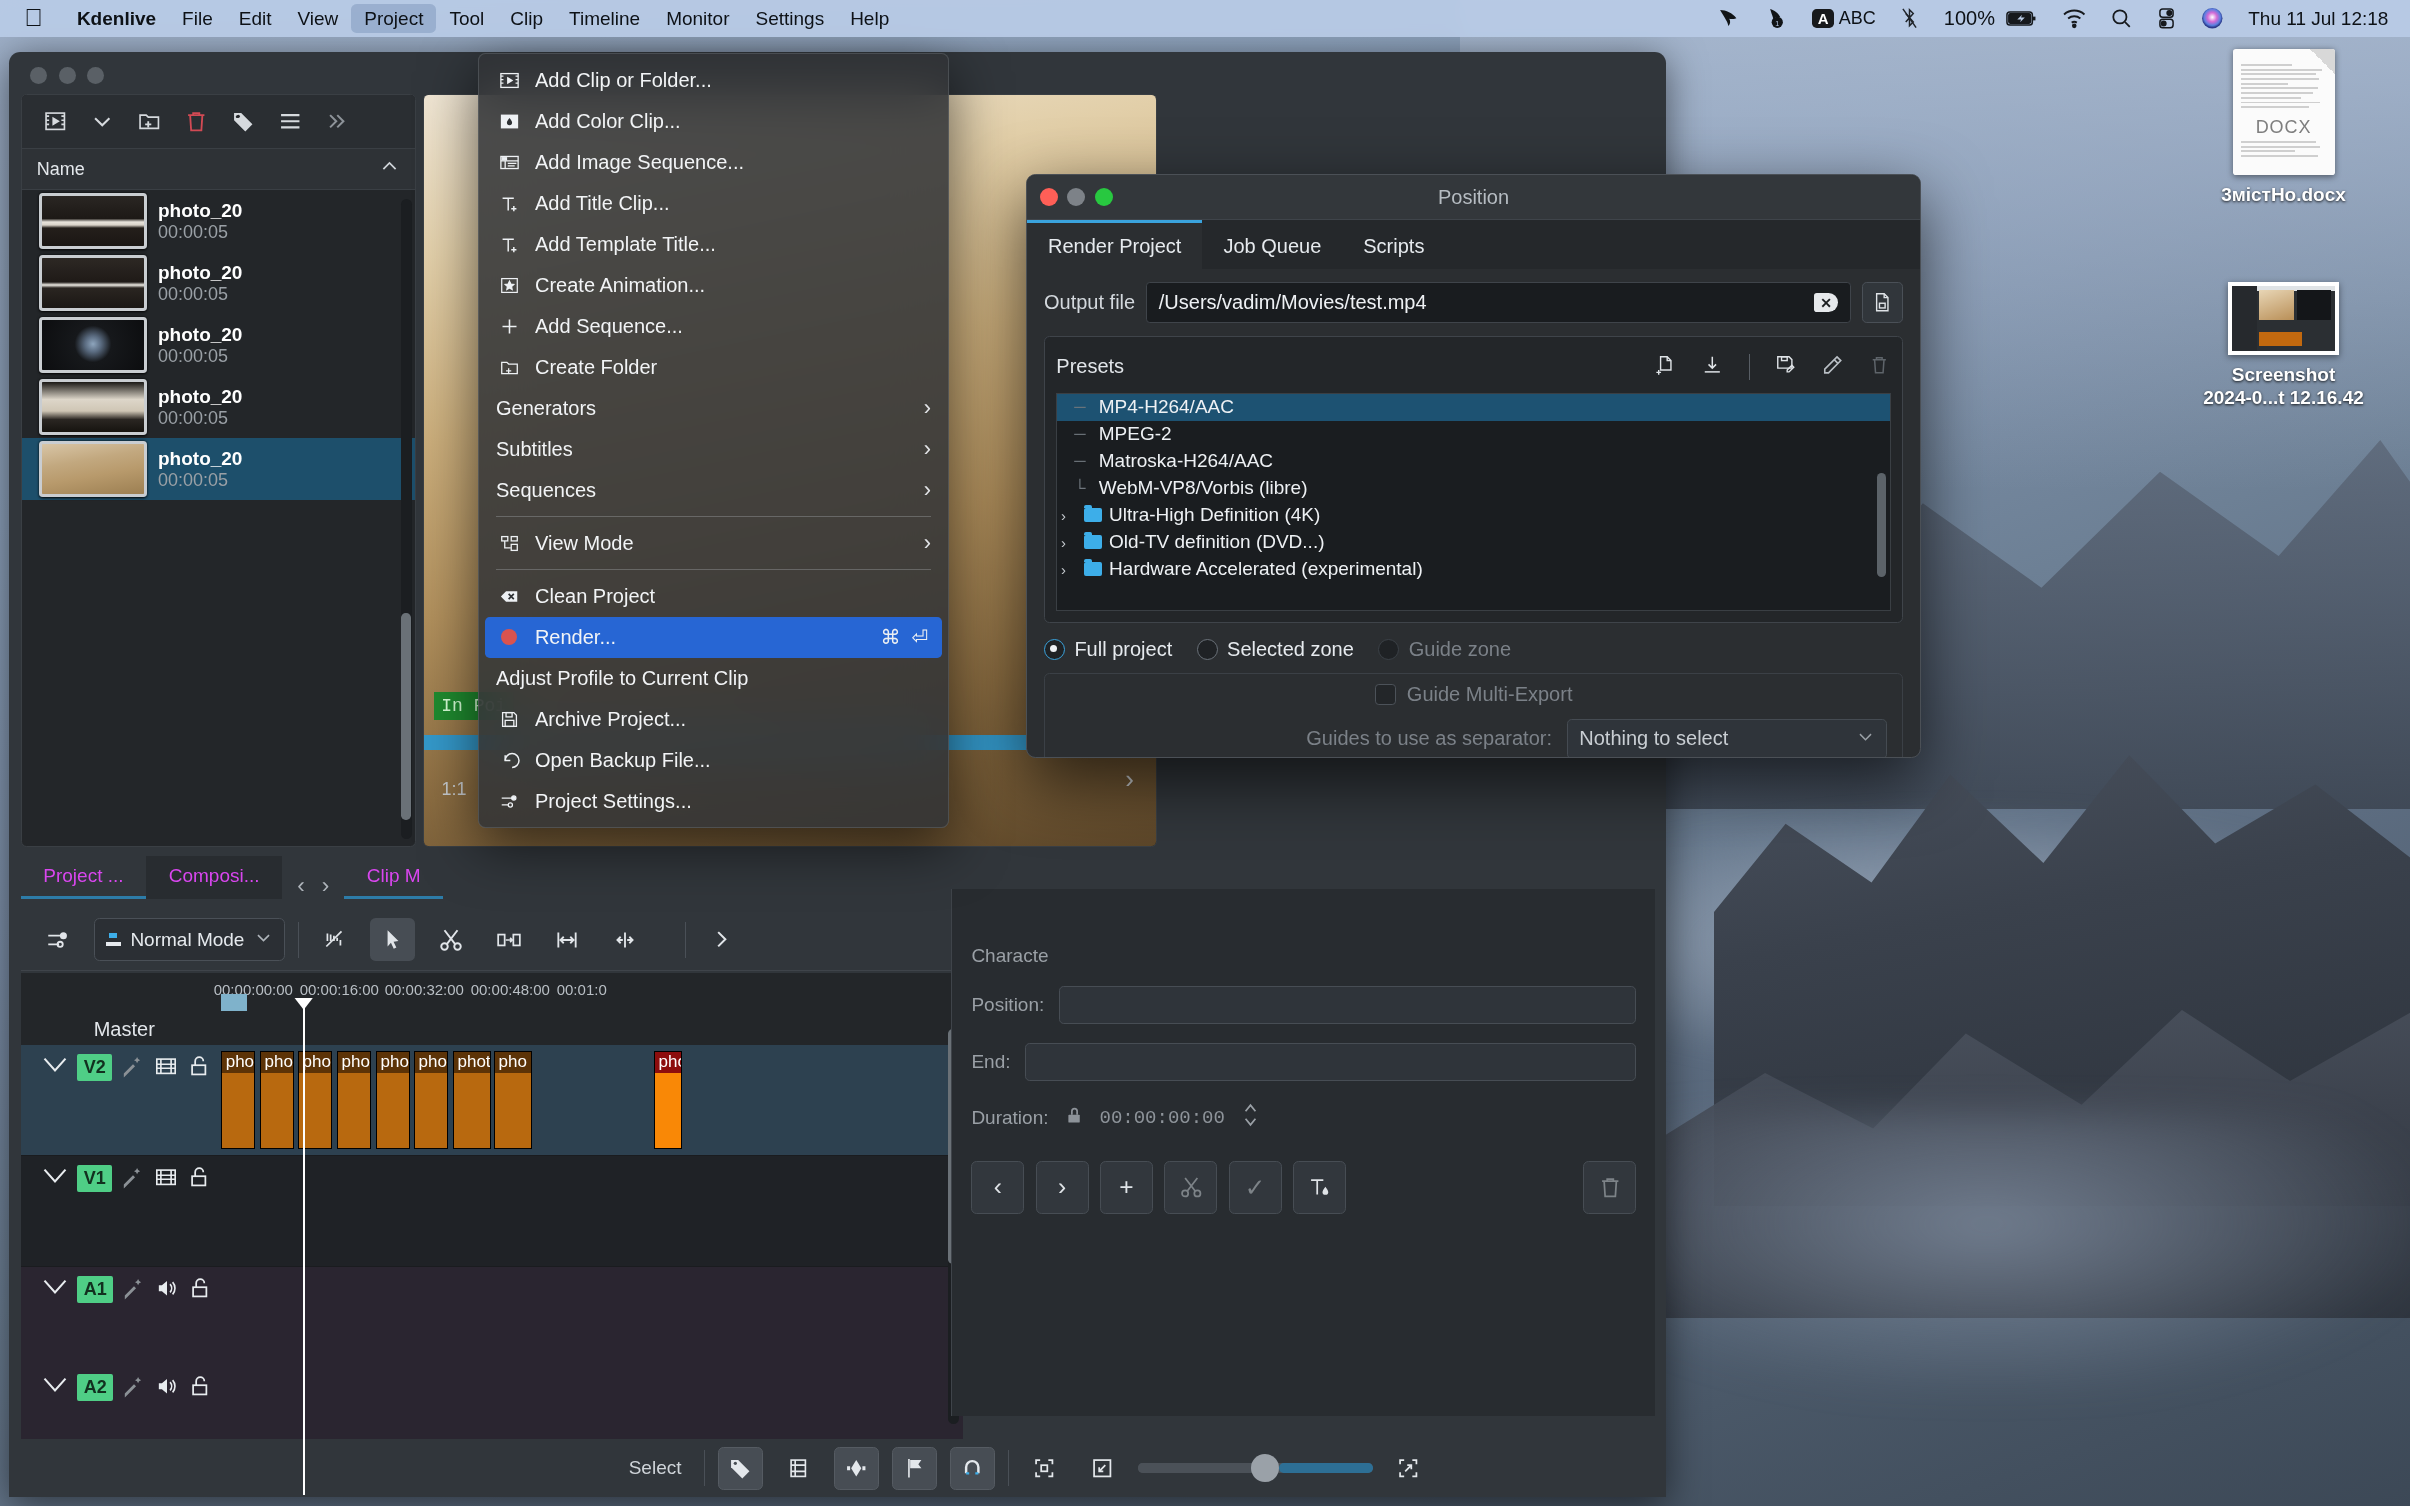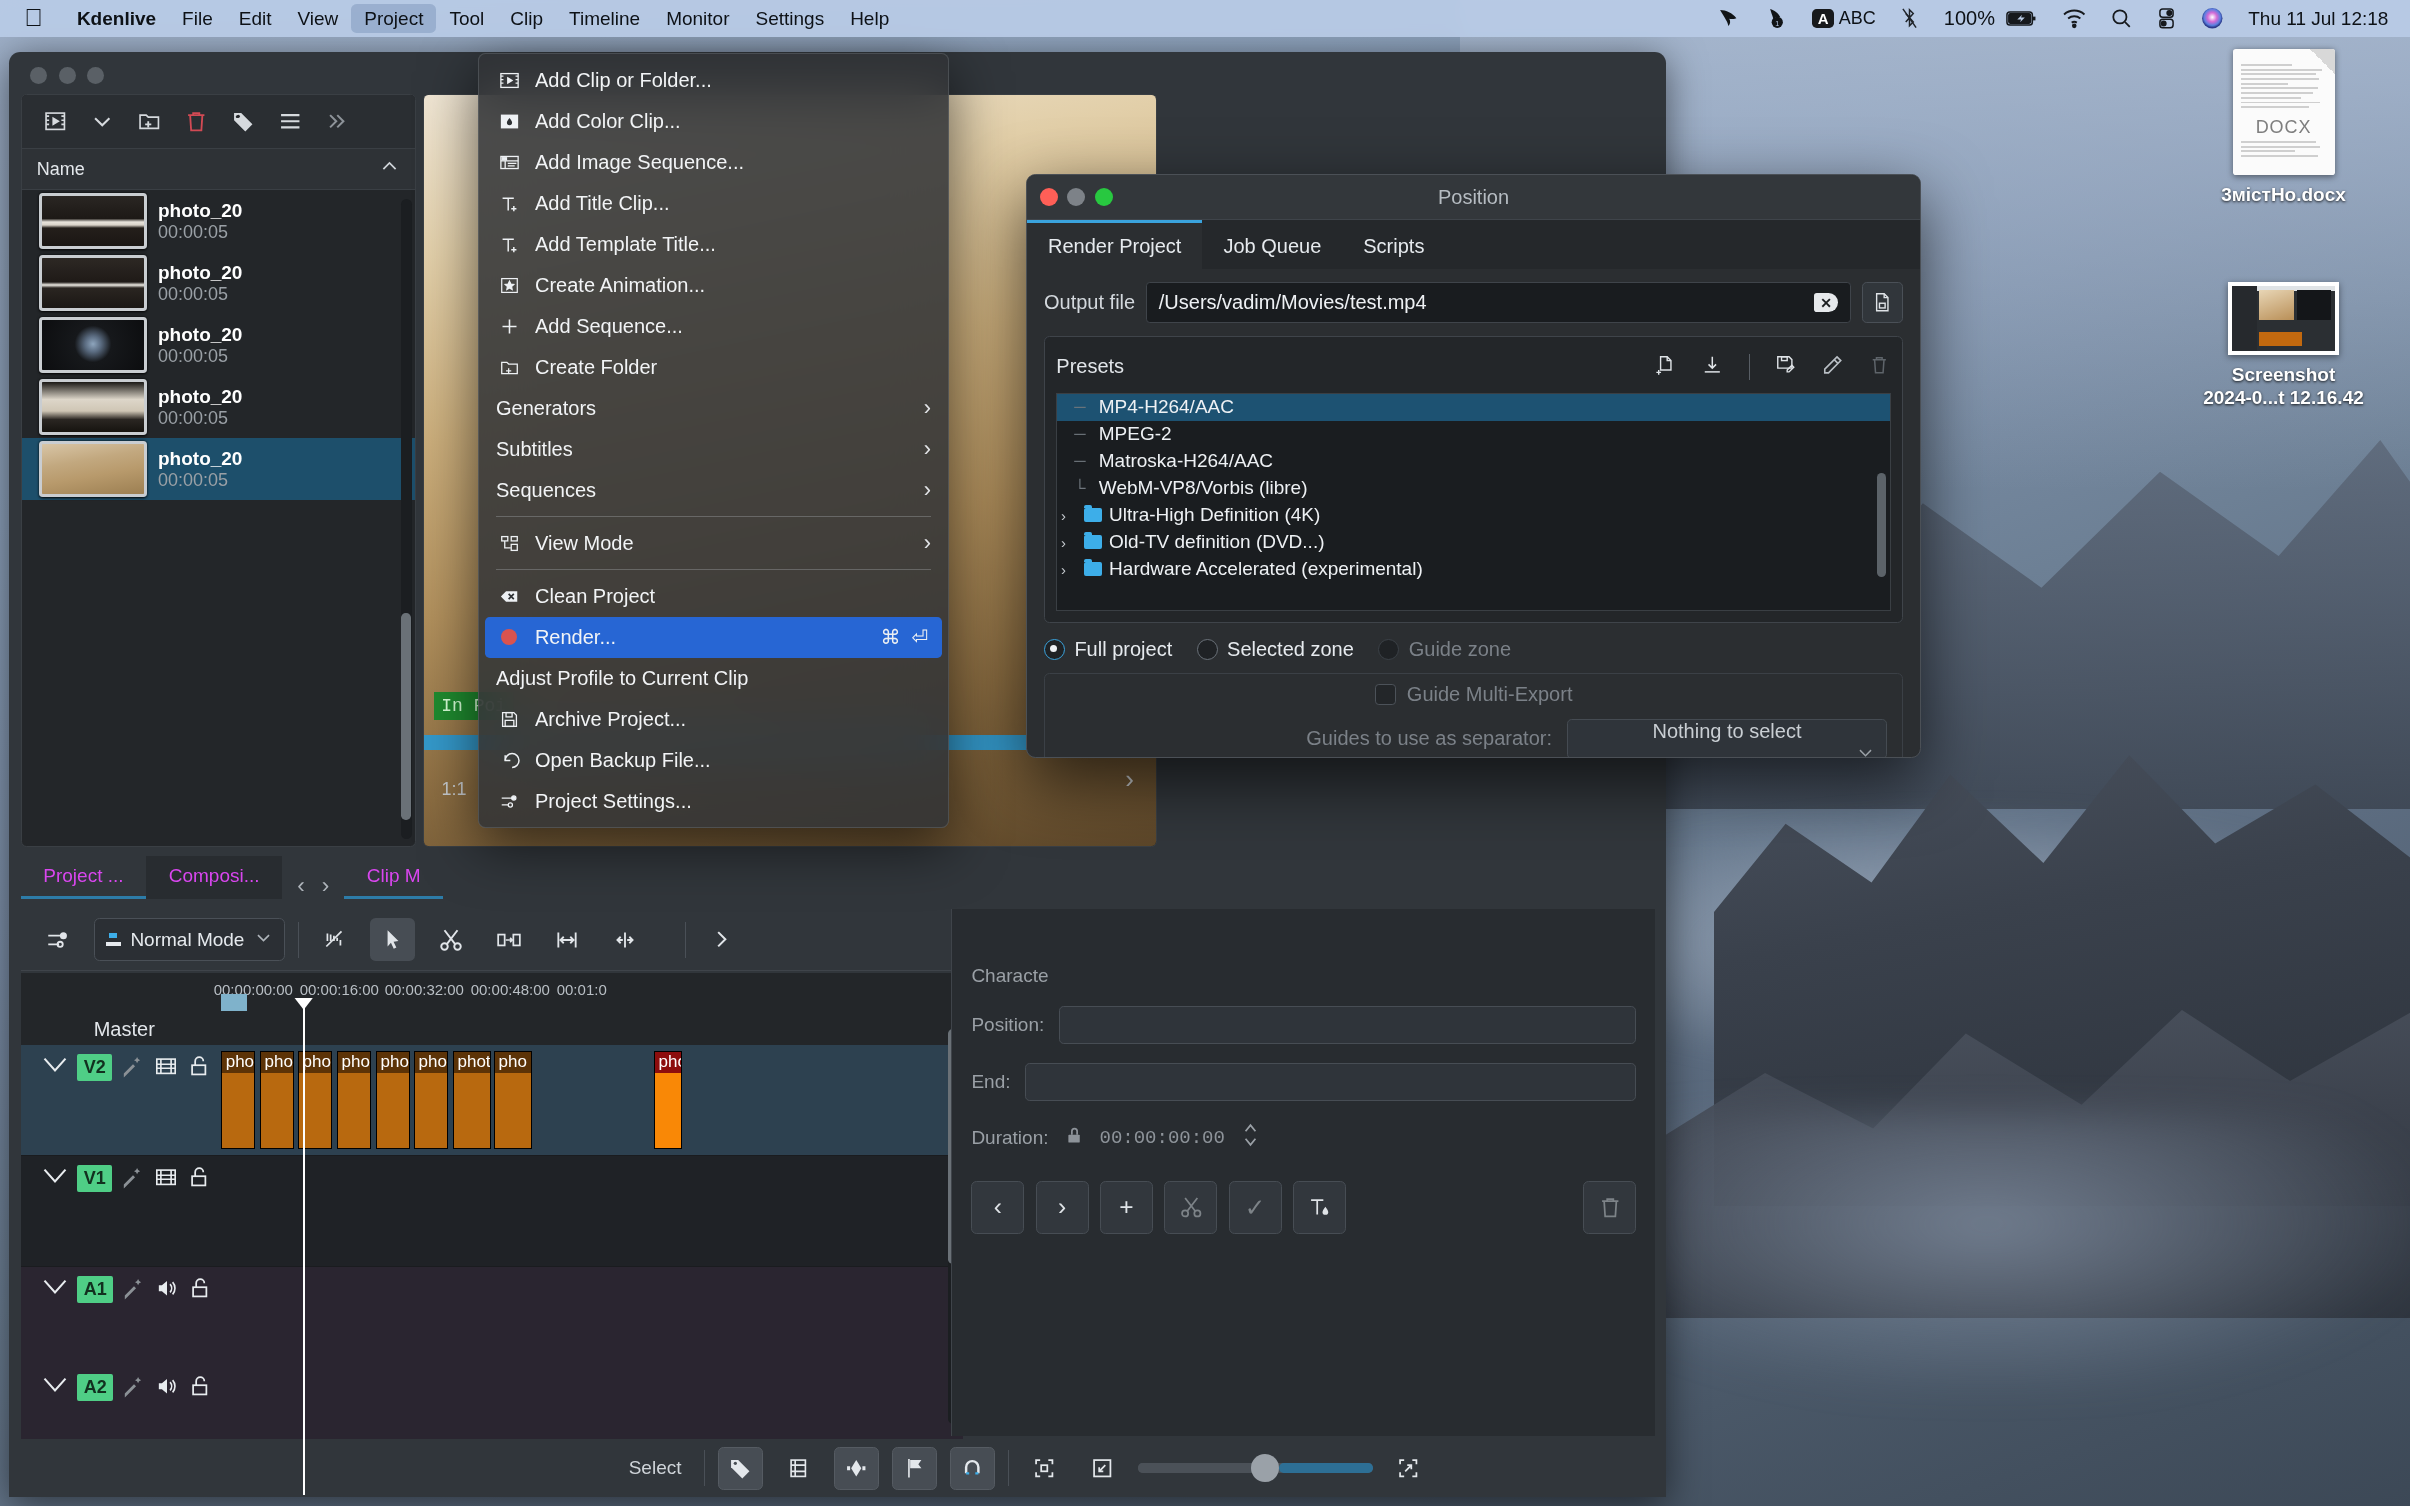--- a/index.html
+++ b/index.html
@@ -174,21 +174,21 @@
   .clip.sel { background:#f98806; border-color:#000; }
   .clip.sel .lbl { background:#8d0d0d; }
   #playhead { position:absolute; left:282px; top:32px; width:1.9px; height:490px; background:#fff; z-index:6; }
   #playhead::before { content:''; position:absolute; left:-8.5px; top:-7.5px; width:19px; height:12.2px; background:#fff; clip-path: polygon(0 0,100% 0,50% 100%); }
   #tl-zone { position:absolute; left:200px; top:21px; width:26px; height:17px; background:#7fb2cb; }
   #tl-vscroll { position:absolute; right:3.8px; top:56px; width:11.3px; height:395px; background:#1b1e21; border-radius:5.6px; }
   #tl-vscroll .thumb { position:absolute; left:0.9px; top:0; width:9.4px; height:235px; background:#6a7177; border-radius:4.7px; }
   #tl-hscroll { position:absolute; left:330px; bottom:7.5px; width:188px; height:11.3px; background:#6a7177; border-radius:5.6px; }
   
   #clipprops {
-    position:absolute; left:942px; top:857px; width:704px; height:527px;
+    position:absolute; left:942px; top:837px; width:704px; height:527px;
     background:#282c30; border-left:0.9px solid #3f444a;
   }
   .cp-row { display:flex; align-items:center; gap:15px; padding:9.4px 19px; color:#9aa0a6; font-size:19px; }
   .cp-row .val { color:#8d9399; font-family:"Liberation Mono",monospace; font-size:19px; }
   .cp-input { height:38px; border:0.9px solid #474d54; background:#2f343a; border-radius:4.7px; flex:1; }
   .cp-buttons { display:flex; gap:11.3px; padding:15px 19px; }
   .cp-btn {
     width:53px; height:53px; border:0.9px solid #474d54; border-radius:5.6px; background:#32373d;
     display:flex; align-items:center; justify-content:center; color:#dfe3e7; font-size:24.5px;
   }
@@ -284,21 +284,21 @@
   .rc.on::after { content:''; position:absolute; left:4.7px; top:4.7px; width:7.5px; height:7.5px; border-radius:50%; background:#eef1f4; }
   .radio.dim { color:#7b8188; }
   .radio.dim .rc { border-color:#3b4147; }
   #guidebox { margin-top:11.3px; border:0.9px solid #3b4046; border-radius:5.6px; padding:9.4px 15px 13px 15px; }
   .chk { width:21px; height:21px; border-radius:3.8px; border:0.9px solid #4c5259; background:#232629; flex:none; }
   .center-row { display:flex; align-items:center; justify-content:center; gap:11.3px; color:#7b8188; font-size:20px; }
   .guide-sel-row { display:flex; align-items:center; gap:15px; margin-top:13px; }
   .guide-sel-row .lb { color:#7b8188; font-size:20px; margin-left:auto; }
   .selectbox {
     width:320px; height:40px; border:0.9px solid #454b52; border-radius:4.7px; background:#2f343a;
-    display:flex; align-items:center; padding:0 11.3px; color:#c9ced3; font-size:20px;flex-direction:column;
+    display:flex; align-items:center; padding:0 11.3px; color:#c9ced3; font-size:20px;
   }
   .selectbox .cv { margin-left:auto; color:#9aa0a6; }
   
   .dicon { position:absolute; width:217px; text-align:center; z-index:5; }
   .dicon .cap { color:#fff; font-size:19px; font-weight:700; text-shadow:0 0.9px 2.8px rgba(0,0,0,.85); line-height:1.25; margin-top:7.5px;}
   .docx-page {
     width:102px; height:126px; margin:0 auto; background:#fbfbfb; border-radius:2.8px;
     box-shadow:0 1.9px 6.6px rgba(0,0,0,.45); position:relative; overflow:hidden;
   }
   .docx-page .fold { position:absolute; right:0; top:0; width:24.5px; height:24.5px; background:linear-gradient(225deg,#d8d8d8 50%, #fbfbfb 50%); }

